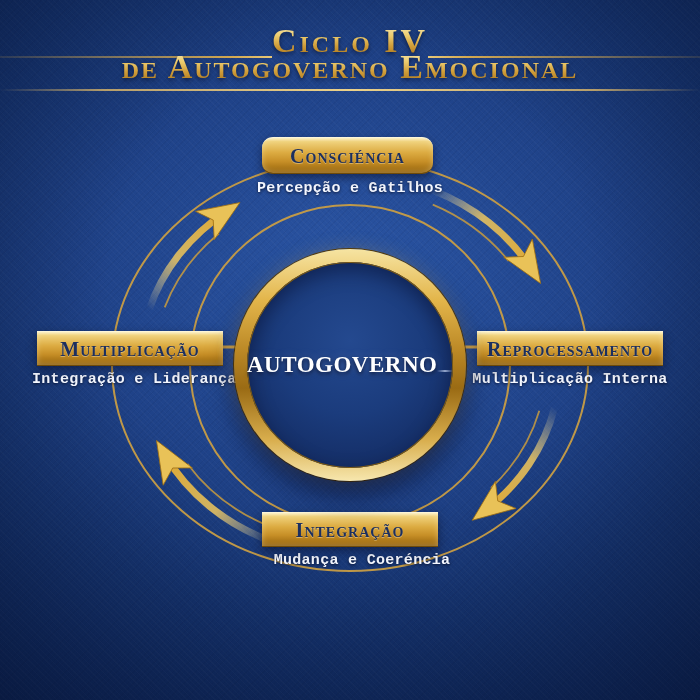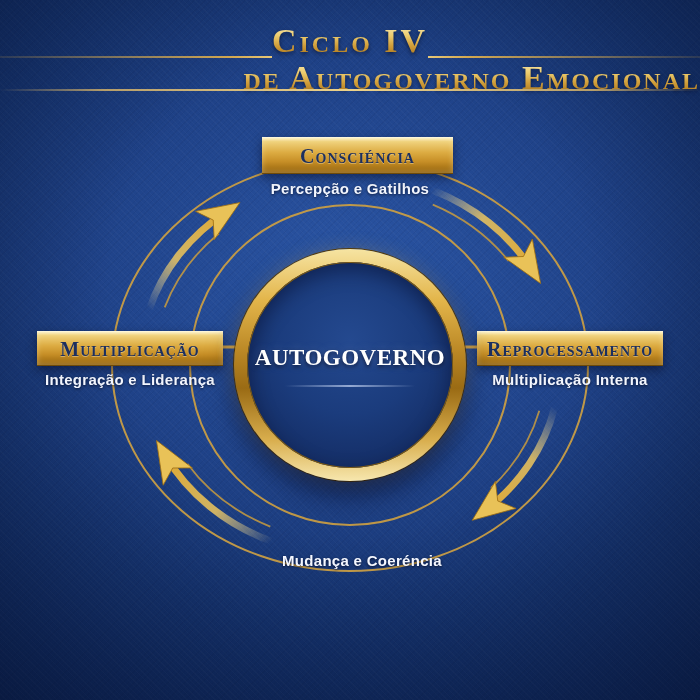--- a/index.html
+++ b/index.html
@@ -32,22 +32,22 @@
   .title-divider.left{background:linear-gradient(90deg, rgba(190,150,70,.15), #d3a84f 85%, #e8c878);}
   .title-divider.right{background:linear-gradient(270deg, rgba(190,150,70,.15), #d3a84f 85%, #e8c878);}
   .gold-text{
     font-variant:small-caps;font-weight:bold;
     background:linear-gradient(180deg,#f8e7ab 5%, #eccb6d 35%, #cf9c38 65%, #aa761e 95%);
     -webkit-background-clip:text;background-clip:text;color:transparent;
     filter:drop-shadow(0 2px 2px rgba(0,0,15,.55));
   }
   .title-line1{font-size:34px;letter-spacing:3px;white-space:nowrap;line-height:1;}
   .title-line2{
-    position:absolute;top:50px;left:0;right:0;z-index:5;text-align:right;
-    font-size:34px;letter-spacing:2px;line-height:1;white-space:nowrap;margin-top:11px;
+    position:absolute;top:50px;left:0;right:0;z-index:5;text-align:center;
+    font-size:34px;letter-spacing:2px;line-height:1;white-space:nowrap;
   }
   .title-rule{
     position:absolute;top:89px;left:0;right:0;height:2px;z-index:5;
     background:linear-gradient(90deg, rgba(220,180,100,0) 0%, rgba(222,184,104,.8) 15%, #ecd28a 50%, rgba(222,184,104,.8) 85%, rgba(220,180,100,0) 100%);
   }
 
   
   .rings-svg{position:absolute;inset:0;z-index:2;}
 
   
@@ -56,49 +56,49 @@
     display:flex;align-items:center;justify-content:center;
     background:linear-gradient(180deg,#fbf0c4 0%, #f0d27c 10%, #dcab41 42%, #c68e26 68%, #a06d12 92%, #8a5c0e 100%);
     border-top:1px solid #fdf6d8;border-bottom:1px solid #6f4a08;
     box-shadow:0 4px 10px rgba(0,0,20,.45), inset 0 0 6px rgba(255,245,210,.35);
   }
   .banner-label{
     font-variant:small-caps;font-weight:bold;font-size:20px;letter-spacing:1px;
     color:#1c2f5f;line-height:1;white-space:nowrap;
     text-shadow:0 1px 0 rgba(255,240,200,.4);
   }
-  .banner-top{left:262px;top:137px;width:191px;height:35px;}
+  .banner-top{left:262px;top:137px;width:171px;height:35px;border-radius:11px;}
   .banner-right{left:477px;top:331px;width:186px;height:33px;}
   .banner-bottom{left:262px;top:512px;width:176px;height:33px;}
   .banner-left{left:37px;top:331px;width:186px;height:33px;}
 
   
   .stage-subtitle{
     position:absolute;z-index:3;text-align:center;
-    font-family:Liberation Sans, sans-serif;font-weight:600;font-size:15px;
+    font-family:Liberation Mono, monospace;font-weight:600;font-size:15px;
     color:#f4f7ff;letter-spacing:.3px;white-space:nowrap;
     text-shadow:0 1px 3px rgba(0,0,15,.7);
   }
   .subtitle-top{left:0;right:0;top:180px;}
   .subtitle-right{left:472px;width:196px;top:371px;}
   .subtitle-bottom{left:0;right:0;top:552px;margin-left:24px;}
   .subtitle-left{left:32px;width:196px;top:371px;}
 
   
   .medallion{
     position:absolute;left:234px;top:249px;width:232px;height:232px;z-index:6;
     border-radius:50%;
     background:linear-gradient(180deg,#f6e4a2 0%, #e3b54a 22%, #b98624 45%, #9a6b14 60%, #d8ad4c 82%, #f7e7ae 100%);
     box-shadow:0 14px 28px rgba(0,0,20,.55), 0 0 0 1px #5f420a, 0 0 18px rgba(240,210,130,.25);
   }
   .medallion-inner{
     position:absolute;inset:13px;border-radius:50%;
     background:radial-gradient(circle at 50% 38%, #24498f 0%, #1b3c7d 45%, #152f68 75%, #112a5c 100%);
     box-shadow:inset 0 0 0 1px #7d5a12, inset 0 8px 20px rgba(0,0,25,.4);
-    display:flex;flex-direction:column;align-items:center;justify-content:center;
+    display:flex;flex-direction:row;align-items:center;
   }
   .medallion-title{
     color:#fff;font-weight:bold;font-size:23px;letter-spacing:.5px;line-height:1.3;
     text-shadow:0 2px 4px rgba(0,0,15,.7), 0 0 10px rgba(180,200,255,.25);
   }
   .medallion-divider{
     width:130px;height:2px;margin-top:12px;
     background:linear-gradient(90deg, rgba(200,215,245,0) 0%, rgba(200,215,245,.7) 50%, rgba(200,215,245,0) 100%);
   }
 </style>
@@ -170,20 +170,23 @@
   <div class="banner banner-top">
     <span class="banner-label">Consciéncia</span>
   </div>
   <div class="stage-subtitle subtitle-top">Percepção e Gatilhos</div>
 
   <div class="banner banner-right">
     <span class="banner-label">Reprocessamento</span>
   </div>
   <div class="stage-subtitle subtitle-right">Multiplicação Interna</div>
 
+  <div class="banner banner-bottom">
+    <span class="banner-label">Integração</span>
+  </div>
   <div class="stage-subtitle subtitle-bottom">Mudança e Coeréncia</div>
 
   <div class="banner banner-left">
     <span class="banner-label">Multiplicação</span>
   </div>
   <div class="stage-subtitle subtitle-left">Integração e Liderança</div>
 
   <div class="medallion">
     <div class="medallion-inner">
       <div class="medallion-title">AUTOGOVERNO</div>

